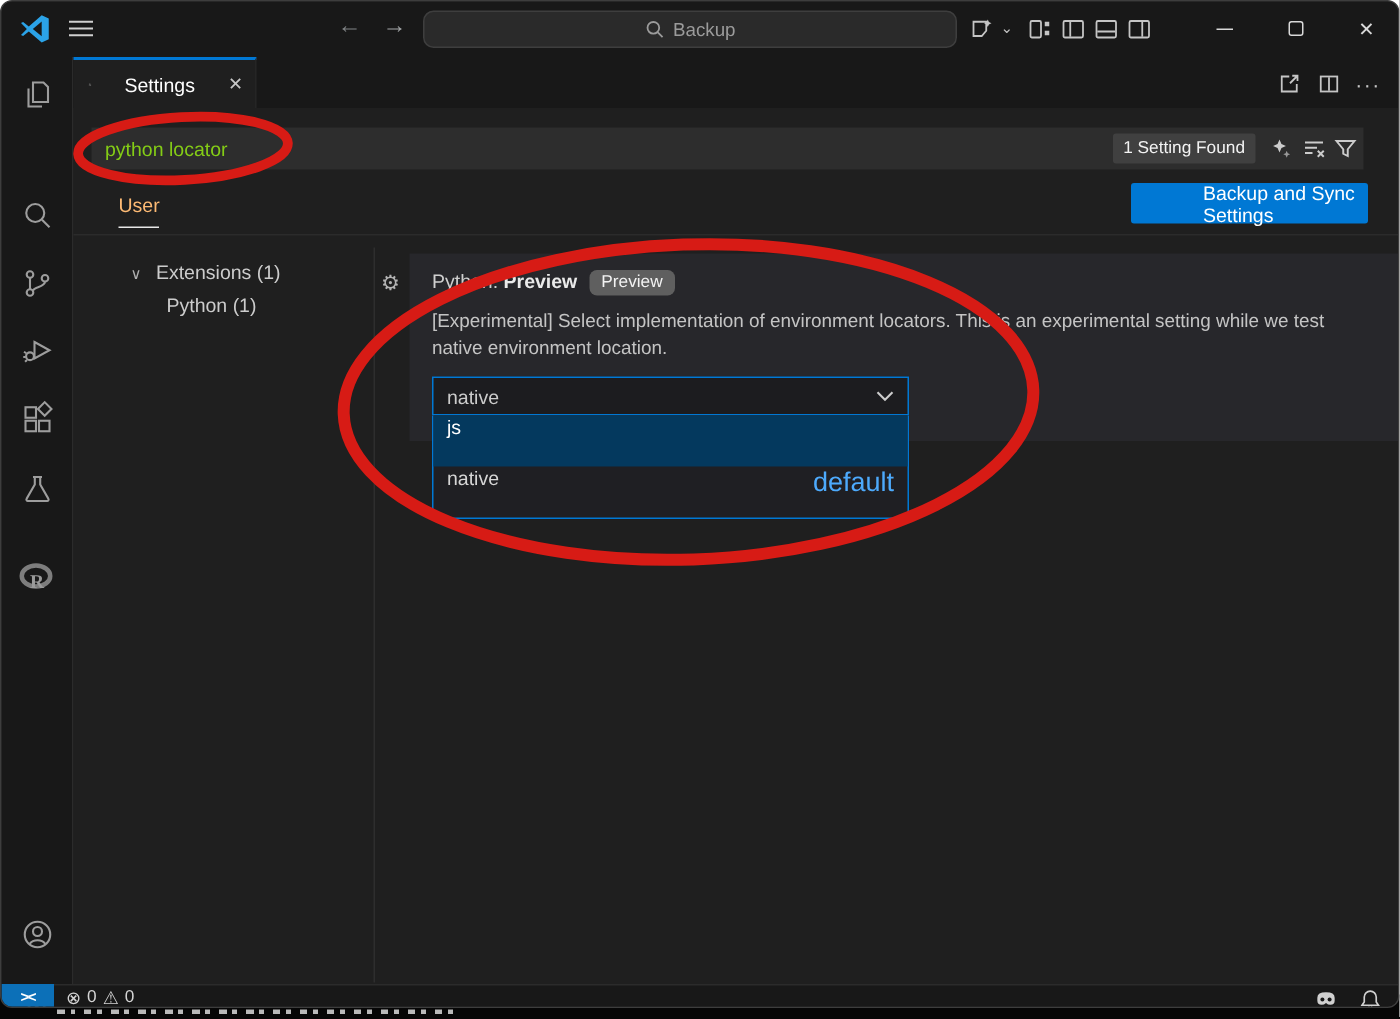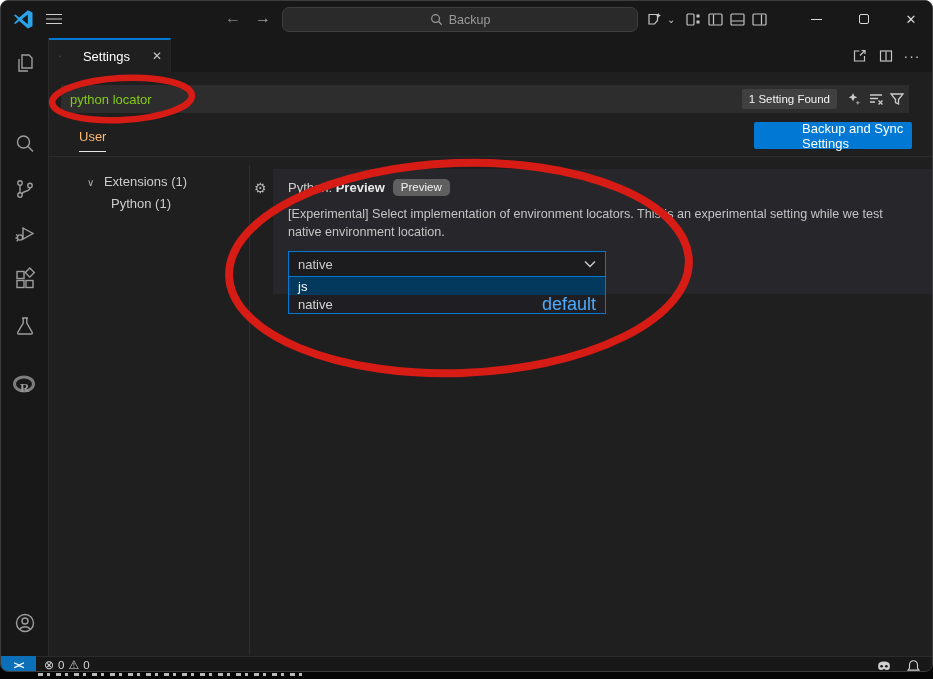--- a/index.html
+++ b/index.html
@@ -62,21 +62,21 @@
   #setting-title { left:239px; top:108px; font-size:13px; color:#cfcfcf; }
   #setting-title b { color:#eaeaea; }
   #preview-badge { display:inline-block; margin-left:8px; background:#5f5f5f; color:#f2f2f2; font-size:11.5px;
     padding:2px 8px 3px; border-radius:5px; position:relative; top:-1px;text-align:center; }
   #setting-desc { left:239px; top:133px; width:612px; color:#c4c4c4; font-size:12.6px; line-height:18px; }
 
   #setting-select { left:239px; top:179px; width:318px; height:26px; background:#1c1c1f; border:1px solid #0078d4;
     color:#cccccc; font-size:13px; display:flex; align-items:center; padding:0 9px; }
   #setting-select .chev { margin-left:auto; }
   #dropdown-list { left:239px; top:205px; width:318px; background:#1f1f23; border:1px solid #0078d4; border-top:none; }
-  .dd-row { height:18px; display:flex; align-items:center; padding:0 9px; font-size:13px; color:#d6d6d6; }
+  .dd-row { height:34px; display:flex; align-items:flex-start; padding:0 9px; font-size:13px; color:#d6d6d6; }
   .dd-row.sel { background:#04395e; color:#ffffff; }
   .dd-default { margin-left:auto; color:#4daafc; font-size:18px; }
 
   
   #statusbar { left:0; top:655px; width:933px; height:17px; background:#181818; border-top:1px solid #2b2b2b; }
   #remote-indicator { left:0; top:-1px; width:35px; height:18px; background:#0c70b8; color:#ffffff; display:flex;
     align-items:center; justify-content:center; font-size:10px; font-weight:bold; letter-spacing:-1px; }
   #problems { left:43px; top:0px; height:16px; display:flex; align-items:center; gap:4px; color:#d4d4d4; font-size:11.5px; }
   #problems .ic { font-size:12px; }
   .sb-right { top:1px; height:15px; display:flex; align-items:center; }

